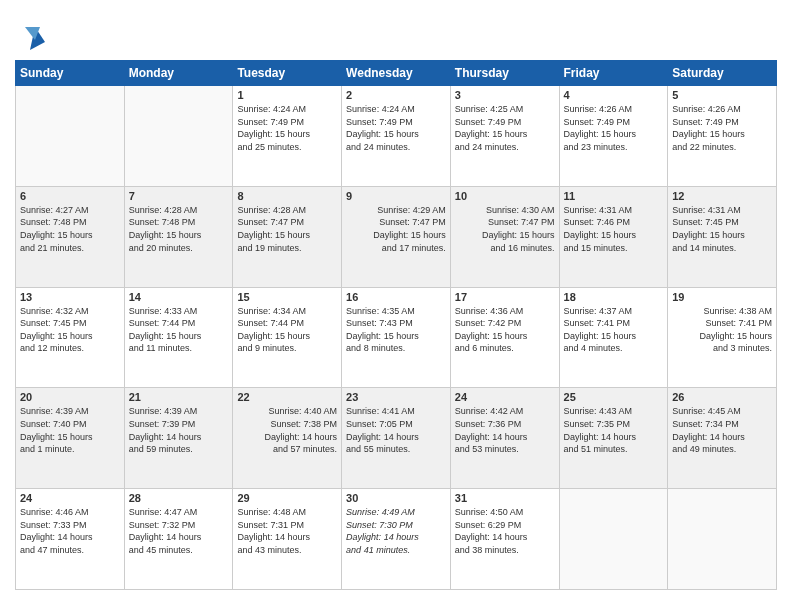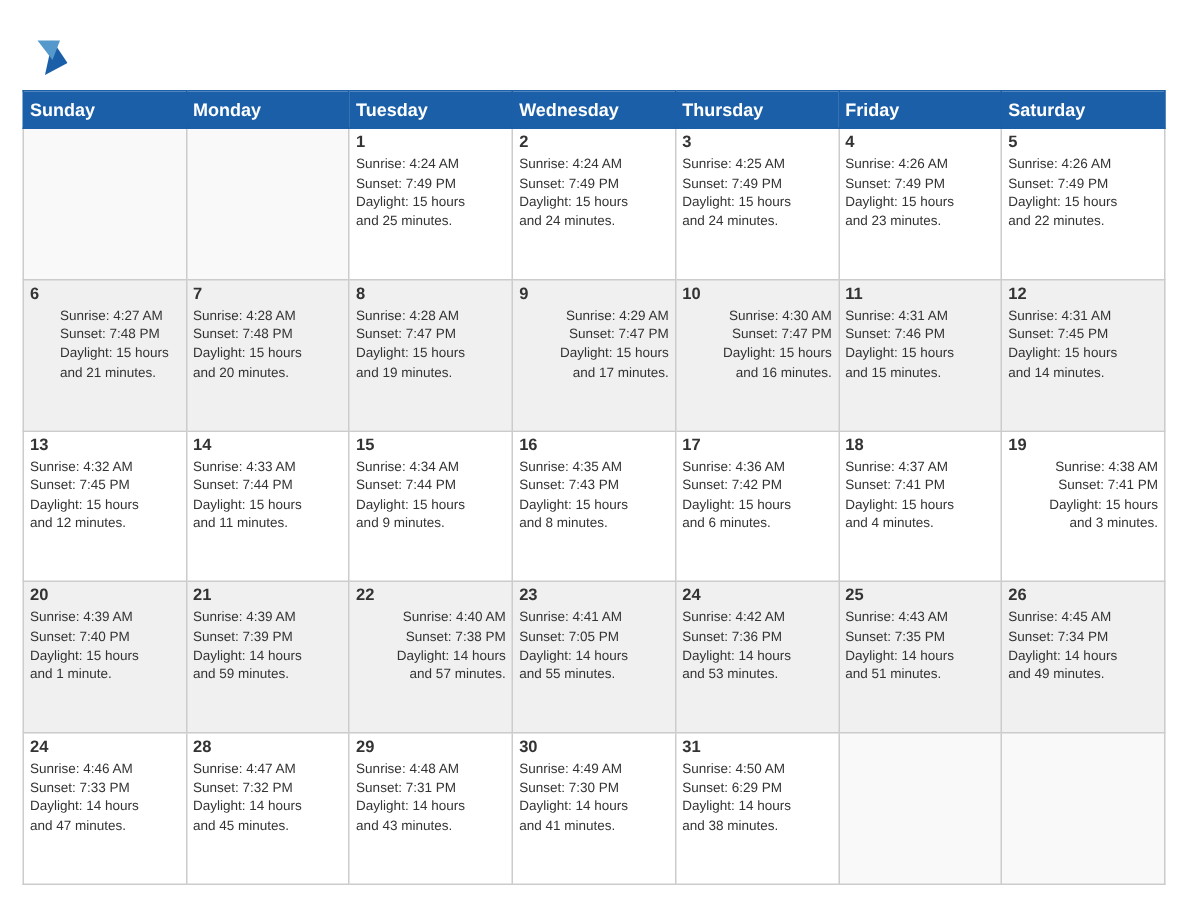--- a/index.html
+++ b/index.html
@@ -172,21 +172,21 @@
             <span class="day-num">5</span>
             <div class="day-info" style="white-space: pre-line;">Sunrise: 4:26 AM
 Sunset: 7:49 PM
 Daylight: 15 hours
 and 22 minutes.</div>
           </td>
         </tr>
         <tr class="row-shade">
           <td>
             <span class="day-num">6</span>
-            <div class="day-info" style="white-space: pre-line; margin-left: 20px;">Sunrise: 4:27 AM
+            <div class="day-info" style="white-space: pre-line;">Sunrise: 4:27 AM
 Sunset: 7:48 PM
 Daylight: 15 hours
 and 21 minutes.</div>
           </td>
           <td>
             <span class="day-num">7</span>
             <div class="day-info" style="white-space: pre-line;">Sunrise: 4:28 AM
 Sunset: 7:48 PM
 Daylight: 15 hours
 and 20 minutes.</div>
@@ -346,21 +346,21 @@
           </td>
           <td>
             <span class="day-num">29</span>
             <div class="day-info" style="white-space: pre-line;">Sunrise: 4:48 AM
 Sunset: 7:31 PM
 Daylight: 14 hours
 and 43 minutes.</div>
           </td>
           <td>
             <span class="day-num">30</span>
-            <div class="day-info" style="white-space: pre-line;">Sunrise: 4:49 AM
+            <div class="day-info" style="white-space: pre-line; font-style: italic;">Sunrise: 4:49 AM
 Sunset: 7:30 PM
 Daylight: 14 hours
 and 41 minutes.</div>
           </td>
           <td>
             <span class="day-num">31</span>
             <div class="day-info" style="white-space: pre-line;">Sunrise: 4:50 AM
 Sunset: 6:29 PM
 Daylight: 14 hours
 and 38 minutes.</div>

